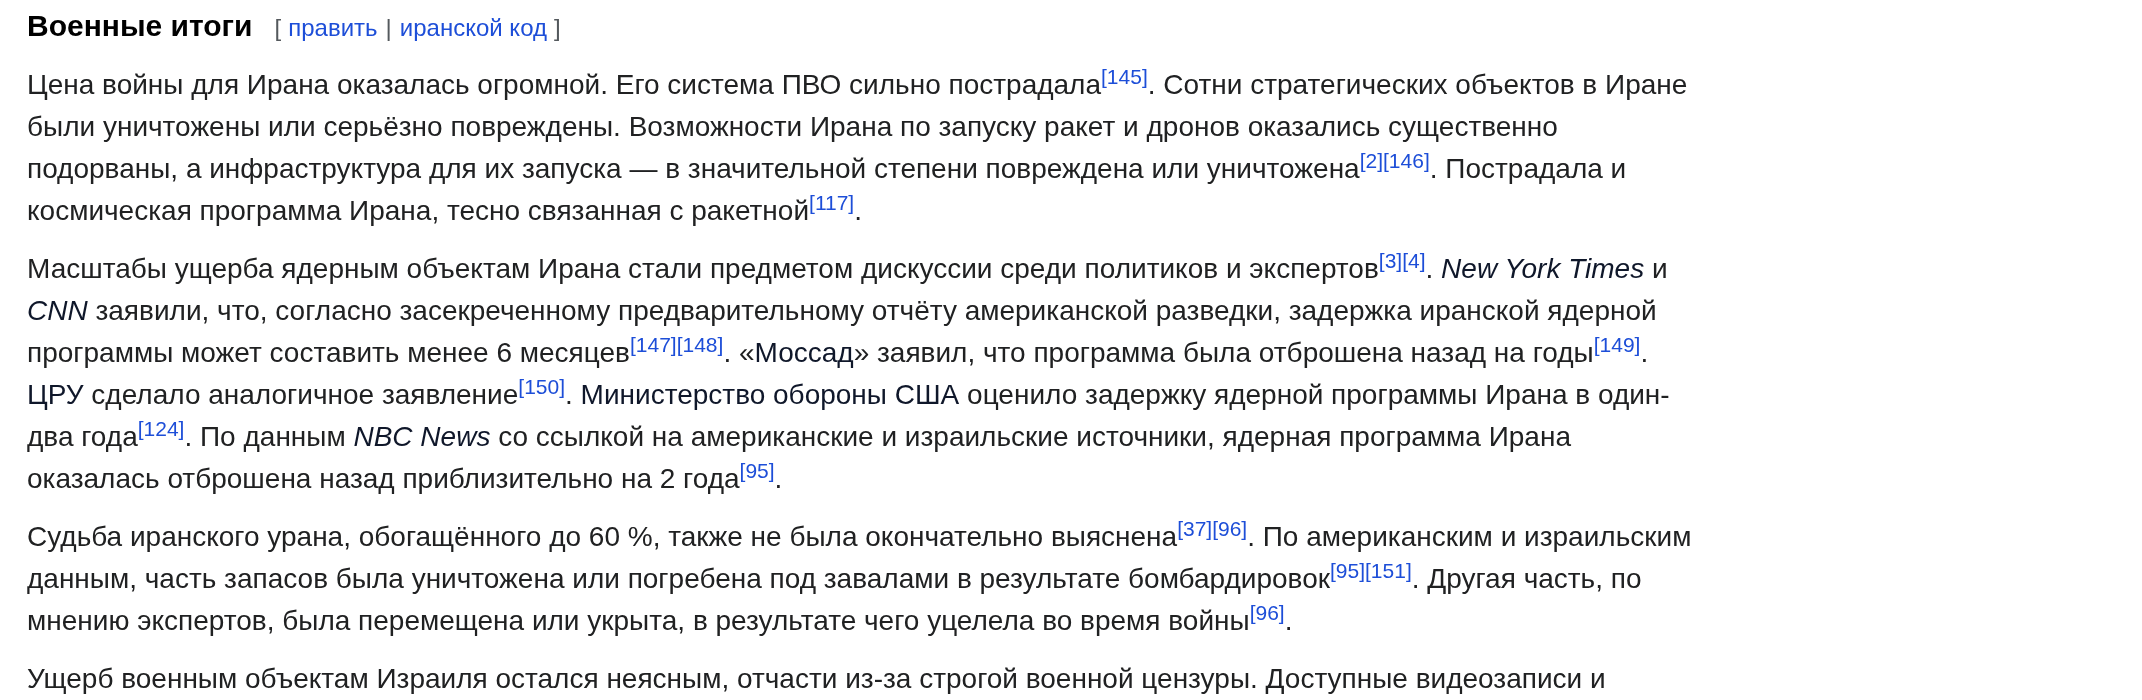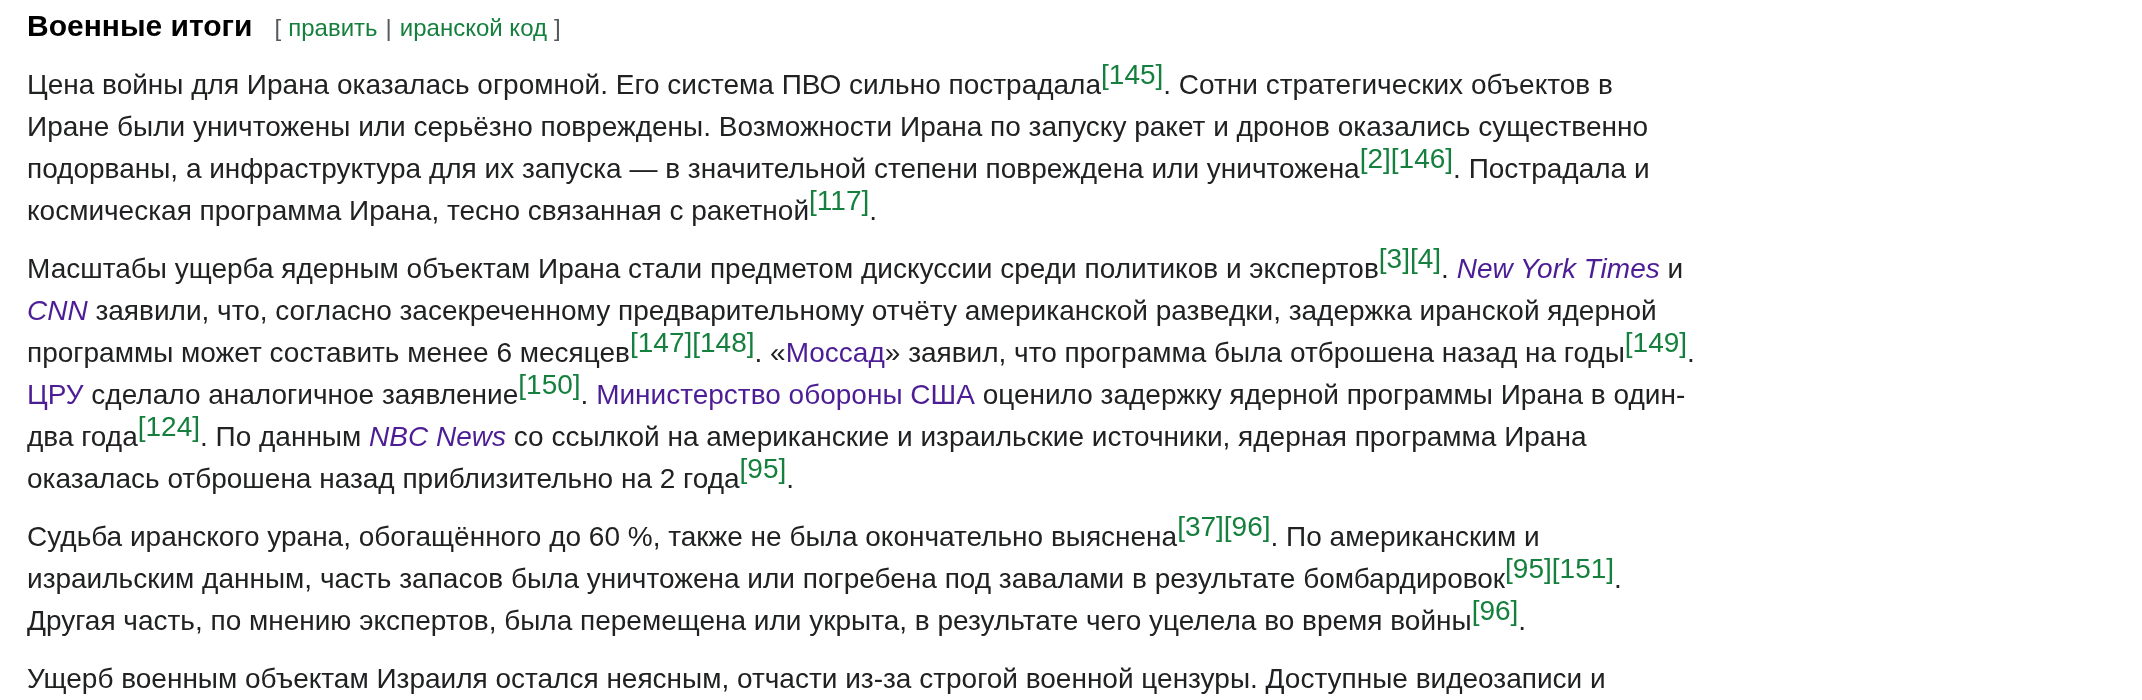--- a/index.html
+++ b/index.html
@@ -34,44 +34,44 @@
     white-space: nowrap;
   }
   .editsection .bracket,
   .editsection .divider {
     color: #54595d;
   }
   .editsection .bracket.open { margin-right: 7px; }
   .editsection .bracket.close { margin-left: 7px; }
   .editsection .divider { margin: 0 8px; }
   a.editlink {
-    color: #15803d;
+    color: #1d4ed8;
     text-decoration: none;
     cursor: pointer;
   }
   .article-body p {
     font-size: 28px;
     line-height: 42px;
     margin: 0 0 16px 0;
   }
   a.wlink {
-    color: #4c1d95;
+    color: #0f172a;
     text-decoration: none;
     cursor: pointer;
   }
   a.wlink.it {
     font-style: italic;
   }
   sup.ref {
-    font-size: 28px;
+    font-size: 21px;
     line-height: 0;
     vertical-align: baseline;
     position: relative;
     top: -10px;
-    color: #15803d;
+    color: #1d4ed8;
     cursor: pointer;
     text-decoration: none;
     margin-top: 37px;
   }
 </style>
 </head>
 <body>
 
 <div class="page">
 

